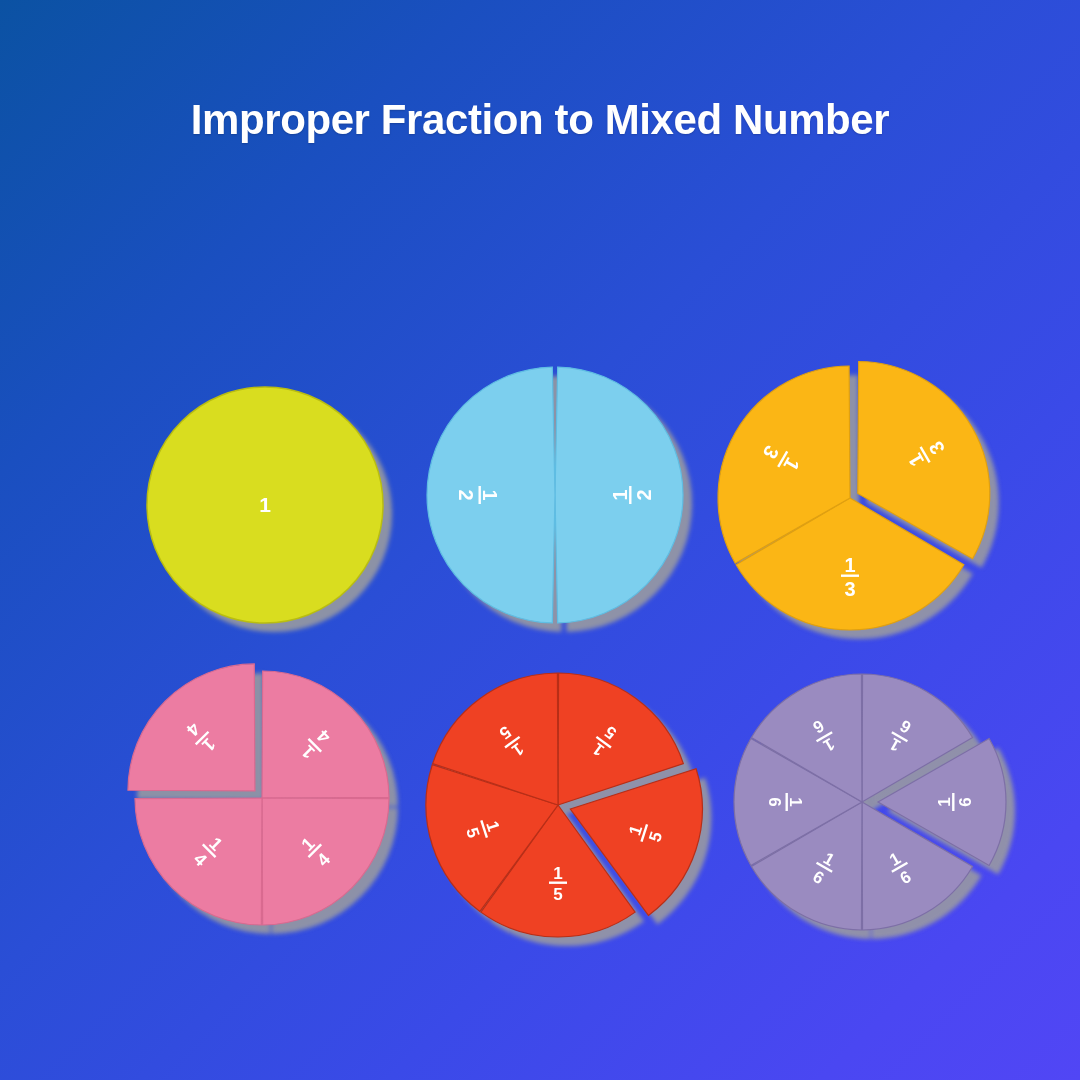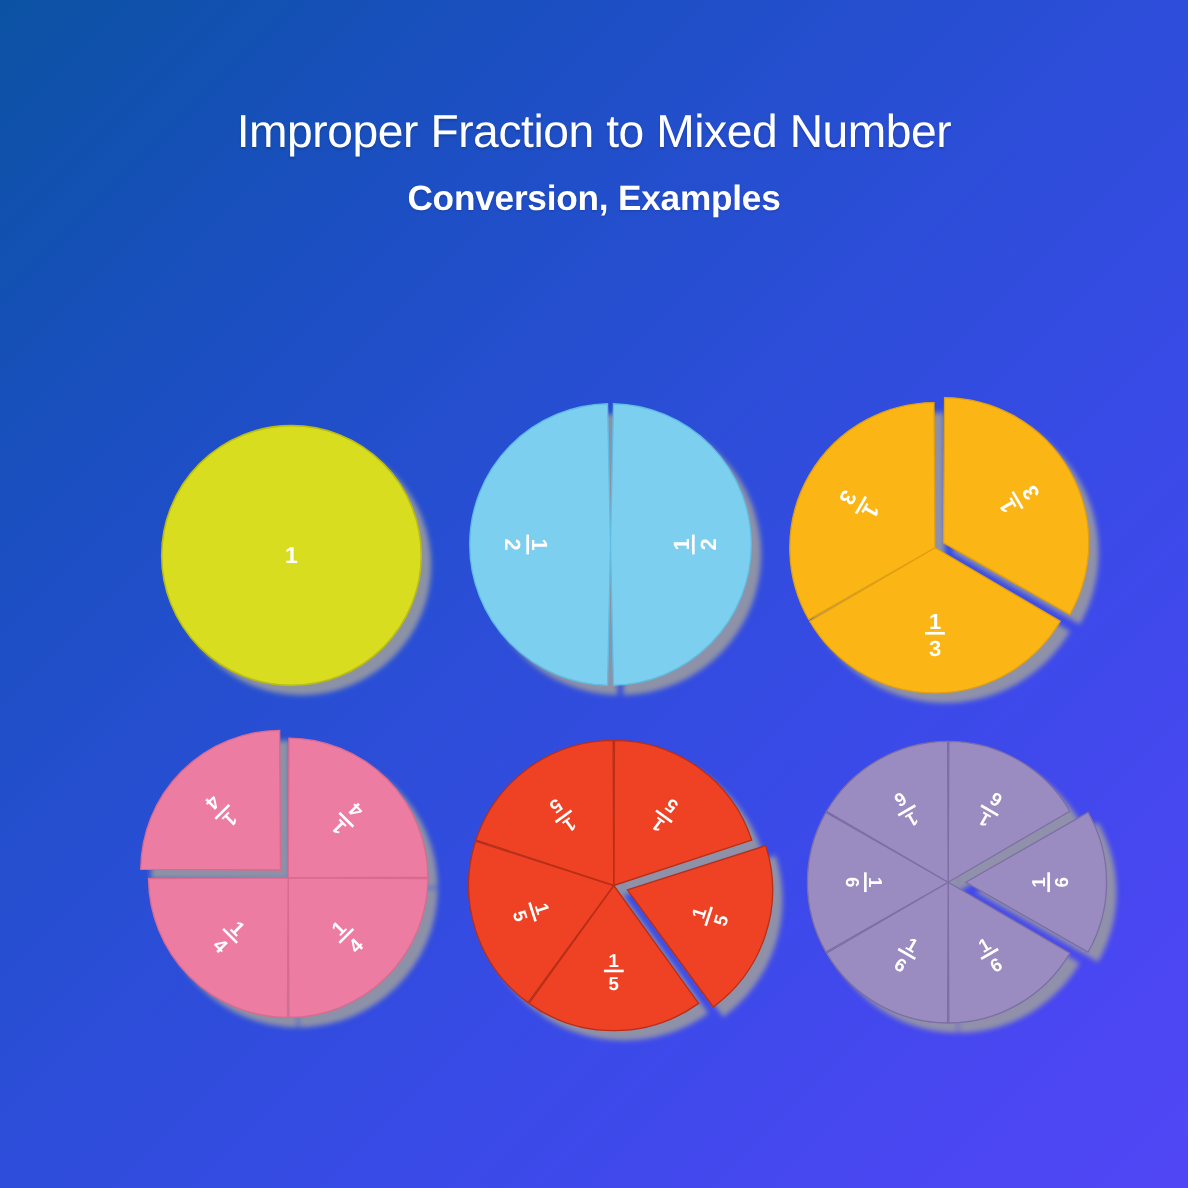--- a/index.html
+++ b/index.html
@@ -34,21 +34,21 @@
     position: absolute;
     left: 0;
     top: 98px;
     width: 1080px;
     text-align: center;
   }
   #title-main {
     display: block;
     color: #ffffff;
     font-size: 42px;
-    font-weight: normal;
+    font-weight: bold;
     letter-spacing: -0.4px;
     line-height: 1.05;
     text-shadow: 0 1px 2px rgba(0,0,0,0.18);
   }
   #title-sub {
     display: block;
     color: #ffffff;
     font-size: 32px;
     font-weight: bold;
     margin-top: 20px;
@@ -100,21 +100,20 @@
     font-size: 21px;
   }
 </style>
 </head>
 <body>
 
 <div id="poster">
 
   <div id="header">
     <span id="title-main">Improper Fraction to Mixed Number</span>
-    <span id="title-sub">Conversion, Examples</span>
   </div>
 
   <div id="pie-grid">
       <div class="pie-cell" style="left: 115px; top: 25px;">
         <div class="pie-wrap">
           <svg class="pie-svg" viewBox="0 0 300 300">
             <defs>
               <filter id="sh0" x="-40%" y="-40%" width="200%" height="200%">
                 <feGaussianBlur stdDeviation="2.2"></feGaussianBlur>
               </filter>

